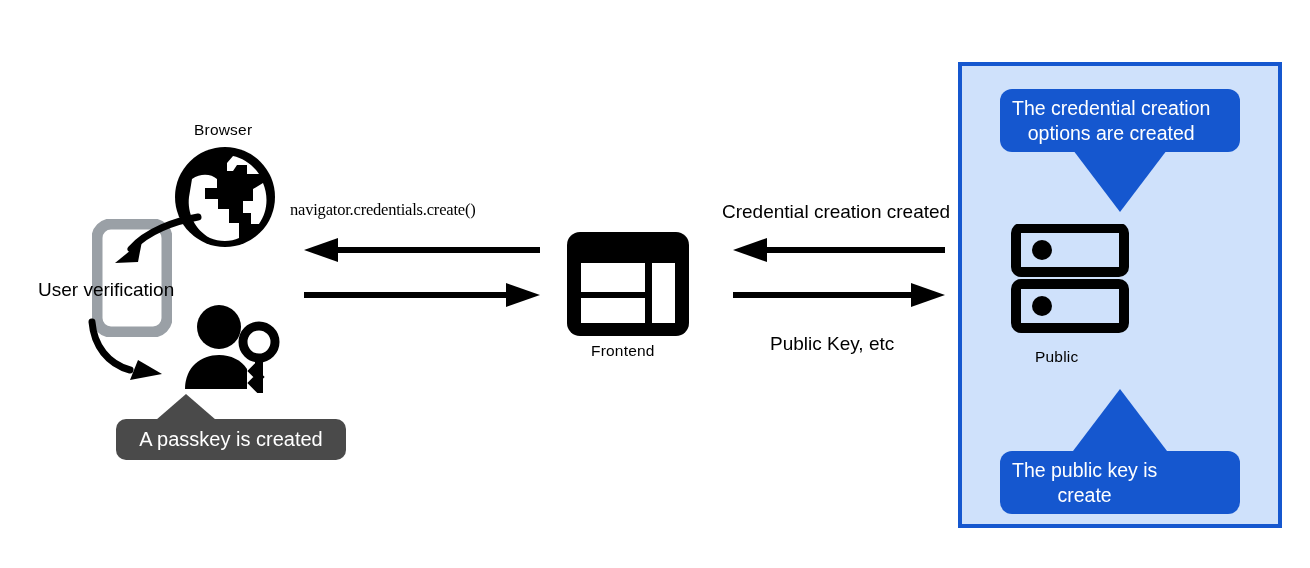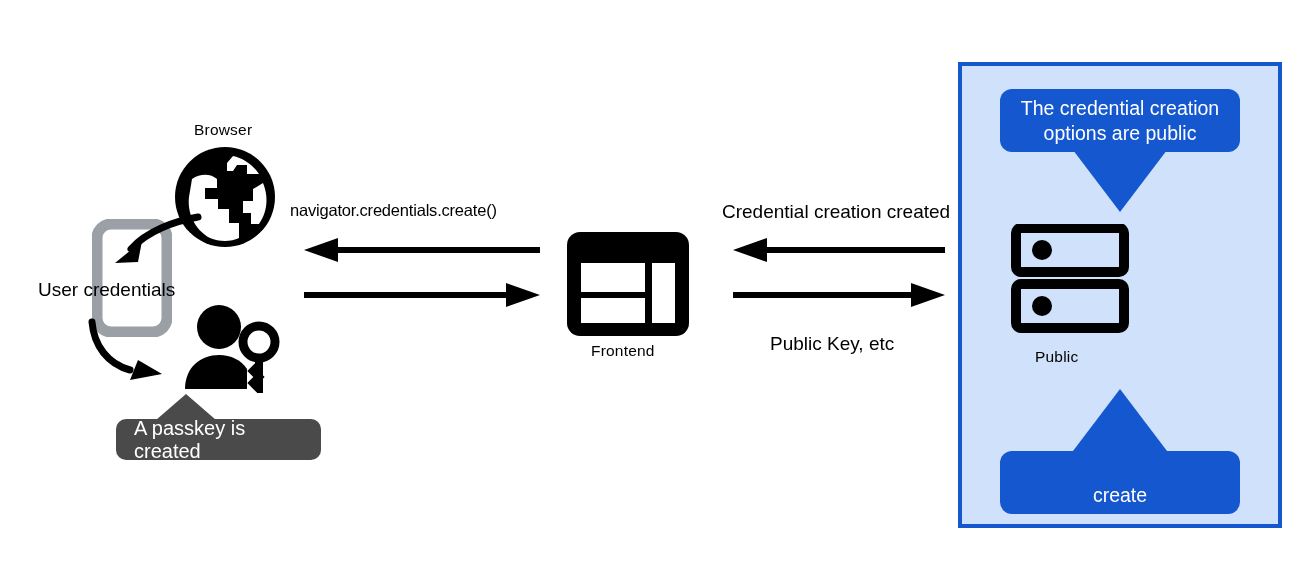--- a/index.html
+++ b/index.html
@@ -22,21 +22,21 @@
   
   .lbl {
     position: absolute;
     color: #000000;
     font-size: 17px;
     line-height: 1.25;
     white-space: nowrap;
   }
   .lbl-bold { font-weight: normal; font-size: 15.5px; letter-spacing: .2px; }
   .lbl-mono {
-    font-family: Liberation Sans, sans-serif;
+    font-family: Liberation Serif, serif;
     font-size: 16.5px;
     letter-spacing: -0.2px;
   }
 
   
   .arrow { position: absolute; height: 26px; }
   .arrow svg { display: block; overflow: visible; }
 
   
   .panel {
@@ -50,21 +50,20 @@
   .callout {
     position: absolute;
     background: #1557cf;
     border-radius: 12px;
     color: #ffffff;
     font-size: 19.5px;
     line-height: 1.26;
     text-align: center;
     display: flex;
     align-items: center;
-    justify-content: center;
     box-sizing: border-box;
     padding: 6px 12px;
   }
   .callout-tail {
     position: absolute;
     width: 0; height: 0;
   }
   .tail-down {
     border-left: 47px solid transparent;
     border-right: 47px solid transparent;
@@ -105,39 +104,39 @@
 <body>
 
 <div id="stage">
 
   <div class="panel" style="left:958px; top:62px; width:324px; height:466px;"></div>
 
   <div class="callout-tail tail-down" style="left:1073px; top:150px;"></div>
   <div class="callout" style="left:1000px; top:89px; width:240px; height:63px;">
     <span style="display:block;">
       <span>The credential creation</span><br>
-      <span>options are public</span>
+      <span>options are created</span>
     </span>
   </div>
 
   <div class="icon" style="left:1011px; top:224px;">
     <svg width="118" height="110" viewBox="0 0 118 110" aria-hidden="true">
       <rect x="5" y="4" width="108" height="44" rx="5" ry="5" fill="none" stroke="#000000" stroke-width="10"></rect>
       <circle cx="31" cy="26" r="10" fill="#000000"></circle>
       <rect x="5" y="60" width="108" height="44" rx="5" ry="5" fill="none" stroke="#000000" stroke-width="10"></rect>
       <circle cx="31" cy="82" r="10" fill="#000000"></circle>
     </svg>
   </div>
 
   <div class="lbl lbl-bold" style="left:1035px; top:347px;">Public</div>
 
   <div class="callout-tail tail-up" style="left:1073px; top:389px;"></div>
   <div class="callout" style="left:1000px; top:451px; width:240px; height:63px;">
     <span style="display:block;">
-      <br>
+      <span>The public key is</span><br>
       <span>create</span>
     </span>
   </div>
 
   <div class="lbl lbl-bold" style="left:194px; top:120px;">Browser</div>
 
   <div class="icon" style="left:171px; top:143px;">
     <svg width="108" height="108" viewBox="0 0 108 108" aria-hidden="true">
       <circle cx="54" cy="54" r="50" fill="#000000"></circle>
       <path d="M21 36 C30 30 40 31 46 36 L46 45 L34 45 L34 56 L47 56 L47 66
@@ -157,40 +156,40 @@
     </svg>
   </div>
 
   <div class="icon" style="left:95px; top:205px;">
     <svg width="110" height="80" viewBox="0 0 110 80" aria-hidden="true">
       <path d="M103 12 C80 16 52 26 36 44" fill="none" stroke="#000000" stroke-width="7" stroke-linecap="round"></path>
       <path d="M20 58 L47 36 L43 57 Z" fill="#000000"></path>
     </svg>
   </div>
 
-  <div class="lbl" style="left:38px; top:278px; font-size:19px;">User credentials</div>
+  <div class="lbl" style="left:38px; top:278px; font-size:19px;">User verification</div>
 
   <div class="icon" style="left:80px; top:318px;">
     <svg width="110" height="72" viewBox="0 0 110 72" aria-hidden="true">
       <path d="M12 4 C14 28 28 46 50 52" fill="none" stroke="#000000" stroke-width="7" stroke-linecap="round"></path>
       <path d="M82 56 L50 62 L58 42 Z" fill="#000000"></path>
     </svg>
   </div>
 
   <div class="icon" style="left:183px; top:305px;">
     <svg width="100" height="88" viewBox="0 0 100 88" aria-hidden="true">
       <circle cx="36" cy="22" r="22" fill="#000000"></circle>
       <path d="M2 84 C2 62 18 50 36 50 C48 50 58 55 64 64 L64 84 Z" fill="#000000"></path>
       <circle cx="76" cy="37" r="16" fill="none" stroke="#000000" stroke-width="9"></circle>
       <path d="M76 52 L76 84 L70 78 L76 72 L70 66 L76 60" fill="none" stroke="#000000" stroke-width="8" stroke-linejoin="miter"></path>
     </svg>
   </div>
 
   <div class="tooltip-tail" style="left:156px; top:394px;"></div>
-  <div class="tooltip" style="left:116px; top:419px; width:205px; height:41px;">A passkey is created</div>
+  <div class="tooltip" style="left:116px; top:419px; width:230px; height:41px;">A passkey is created</div>
 
   <div class="lbl lbl-mono" style="left:290px; top:200px;">navigator.credentials.create()</div>
 
   <div class="arrow" style="left:304px; top:238px;">
     <svg width="236" height="24" viewBox="0 0 236 24" aria-hidden="true">
       <line x1="28" y1="12" x2="236" y2="12" stroke="#000000" stroke-width="6"></line>
       <path d="M0 12 L34 0 L34 24 Z" fill="#000000"></path>
     </svg>
   </div>
 

